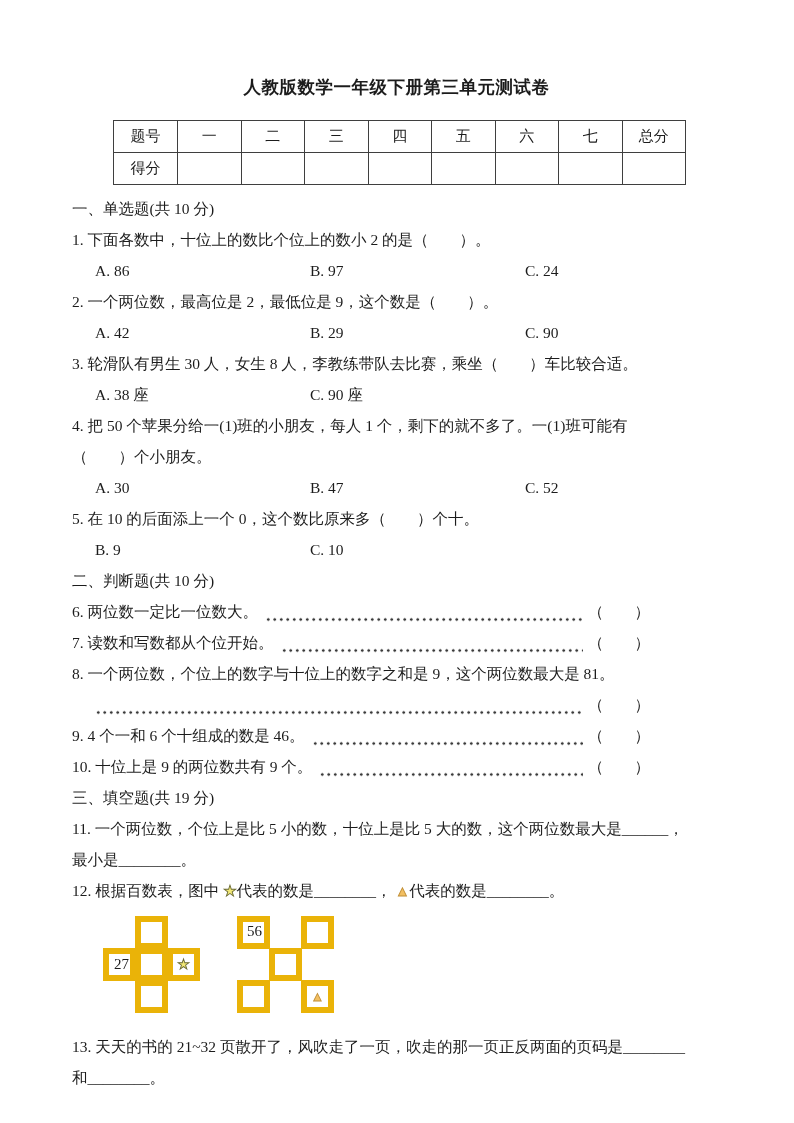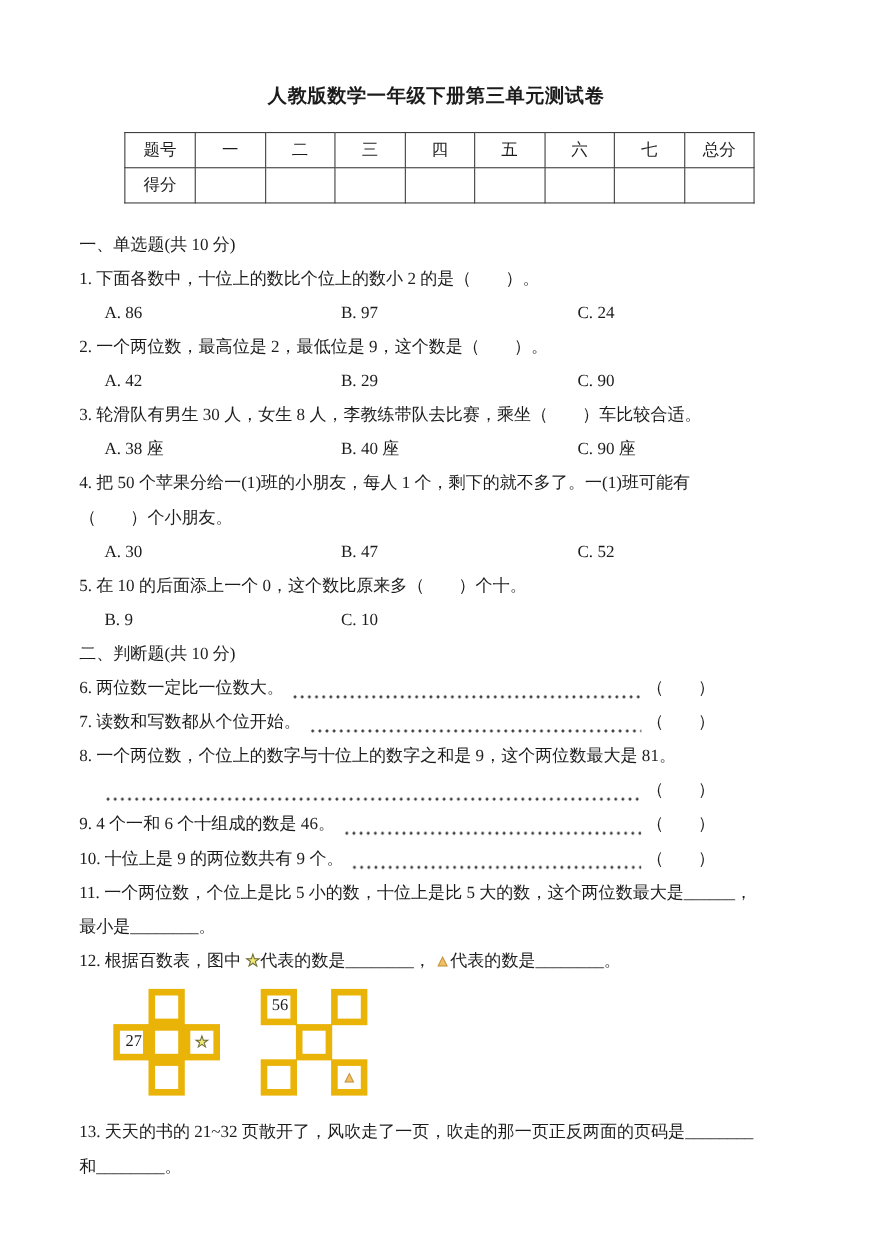--- a/index.html
+++ b/index.html
@@ -23,21 +23,21 @@
     border-collapse: collapse; table-layout: fixed;
     width: 573px; margin: 22px 0 0 41px;
   }
   table.score-table td {
     border: 1px solid #3f3f3f; height: 32px;
     text-align: center; vertical-align: middle;
     font-size: 15px; padding: 0;
   }
   table.score-table td.first { width: 64px; }
 
-  .content { margin-top: 22px; }
+  .content { margin-top: 8px; }
   .line { line-height: 31px; white-space: nowrap; }
   .section-heading { line-height: 31px; }
 
   .opts {
     display: grid; grid-template-columns: 215px 215px auto;
     padding-left: 23px; line-height: 31px;
   }
 
   .judge {
     display: flex; align-items: flex-end;
@@ -130,21 +130,20 @@
     <div class="line">2. 一个两位数，最高位是 2，最低位是 9，这个数是（　　）。</div>
     <div class="opts">
       <span>A. 42</span>
       <span>B. 29</span>
       <span>C. 90</span>
     </div>
 
     <div class="line">3. 轮滑队有男生 30 人，女生 8 人，李教练带队去比赛，乘坐（　　）车比较合适。</div>
     <div class="opts">
       <span>A. 38 座</span>
-      <span>B. 40 座</span>
       <span>C. 90 座</span>
     </div>
 
     <div class="line">4. 把 50 个苹果分给一(1)班的小朋友，每人 1 个，剩下的就不多了。一(1)班可能有</div>
     <div class="line">（　　）个小朋友。</div>
     <div class="opts">
       <span>A. 30</span>
       <span>B. 47</span>
       <span>C. 52</span>
     </div>
@@ -180,20 +179,21 @@
       <span class="dots"></span>
       <span class="answer-paren">（　　）</span>
     </div>
 
     <div class="judge">
       <span class="q-text">10. 十位上是 9 的两位数共有 9 个。</span>
       <span class="dots"></span>
       <span class="answer-paren">（　　）</span>
     </div>
 
+    <div class="line section-heading">三、填空题(共 19 分)</div>
 
     <div class="line">11. 一个两位数，个位上是比 5 小的数，十位上是比 5 大的数，这个两位数最大是______，</div>
     <div class="line">最小是________。</div>
 
     <div class="line">
       <span>12. 根据百数表，图中 </span><span class="sym-star">★</span><span>代表的数是________， </span><span class="sym-tri">▲</span><span>代表的数是________。</span>
     </div>
 
     <div class="figures">
       <div class="fig">

